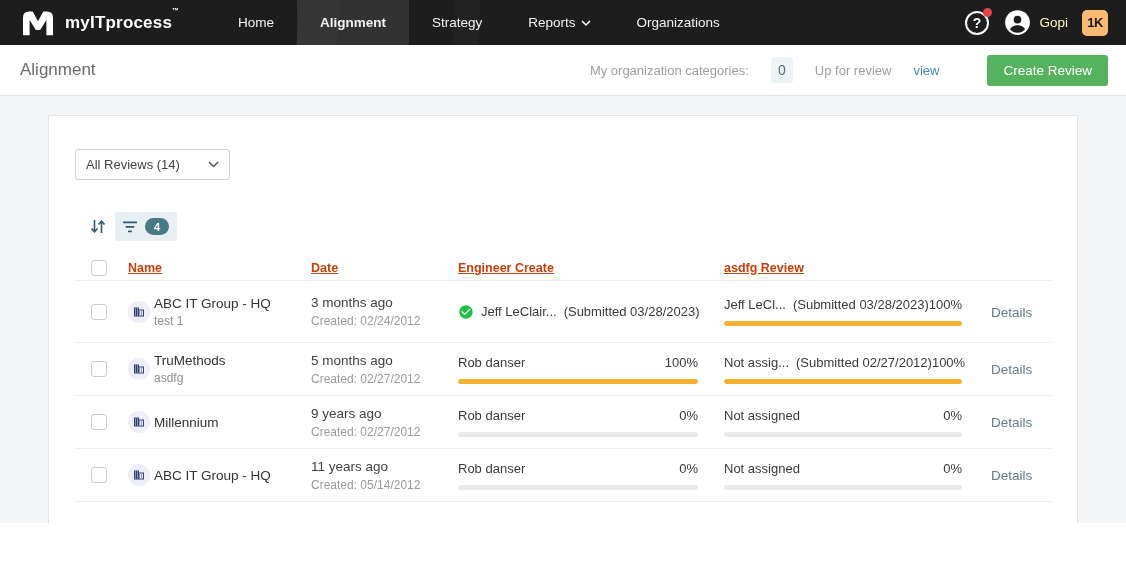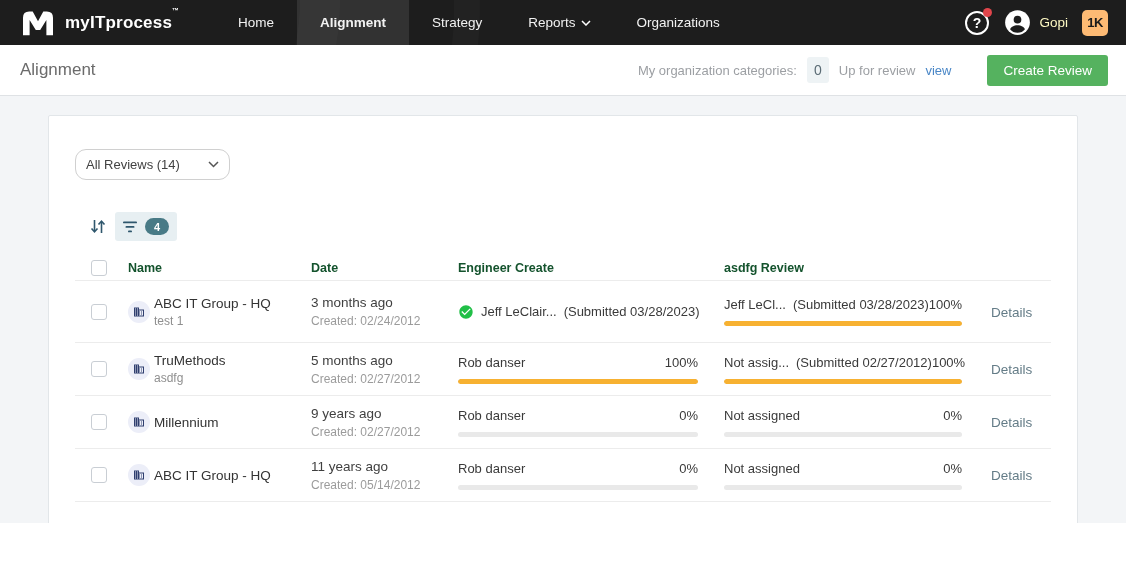--- a/index.html
+++ b/index.html
@@ -19,35 +19,35 @@
   .nav-right { margin-left:auto; display:flex; align-items:center; gap:14px; padding-right:18px; }
   .help-wrap { position:relative; width:26px; height:26px; }
   .help-dot { position:absolute; right:-2px; top:-2px; width:9px; height:9px; background:#e0454b; border-radius:50%; }
   .user-chip { display:flex; align-items:center; gap:8px; color:#fef9c3; font-size:13.5px; }
   .kaseya { width:26px; height:26px; background:#fdba74; border-radius:5px; display:flex; align-items:center; justify-content:center;
     color:#1a1a1a; font-weight:bold; font-size:13px; letter-spacing:-0.5px; }
 
   
   .pageheader { height:51px; background:#fff; border-bottom:1px solid #dfe2e5; display:flex; align-items:center; padding:0 18px 0 20px; }
   .page-title { color:#6b6b6b; font-size:17px; }
-  .ph-right { margin-left:auto; display:flex; align-items:center; gap:10px; }
+  .ph-right { margin-left:auto; display:flex; align-items:center; gap:22px; }
   .org-label { color:#9c9fa3; font-size:13px; }
   .org-count { background:#eef3f5; color:#5a6b74; font-size:14px; min-width:22px; height:26px; border-radius:3px;
     display:flex; align-items:center; justify-content:center; padding:0 5px; }
   .upfor { color:#9c9fa3; font-size:13px; }
   .view-link { color:#4a87c7; font-size:13px; text-decoration:none; cursor:pointer; }
   .create-btn { margin-left:26px; background:#55b25f; color:#fff; border:none; border-radius:3px; font-size:13.5px;
     padding:8px 16px; cursor:pointer; font-family:inherit; }
 
   
   .content { height:427px; background:#f3f5f7; overflow:hidden; }
   .card { margin:19px 0 0 48px; width:1030px; background:#fff; border:1px solid #e2e6e9; border-radius:2px;
     padding:33px 26px 0 26px; height:600px; }
 
-  .select-box { width:155px; height:31px; border:1px solid #d0d0d0; border-radius:11px; display:flex; align-items:center;
+  .select-box { width:155px; height:31px; border:1px solid #d0d0d0; border-radius:3px; display:flex; align-items:center;
     padding:0 10px; color:#424242; font-size:13px; cursor:pointer; background:#fff; }
   .select-box svg { margin-left:auto; }
 
   .search-row { margin-top:32px; display:flex; align-items:center; }
   .search-input { width:895px; height:31px; border:1px solid #d5d5d5; border-radius:4px; padding:0 11px; font-size:13.5px;
     color:#333; font-family:inherit; outline:none; }
   .search-input::placeholder { color:#9a9da0; }
   .sort-btn { margin-left:14px; cursor:pointer; display:flex; align-items:center; }
   .filter-chip { margin-left:8px; background:#e7eff2; border-radius:3px; height:29px; padding:0 8px; display:flex;
     align-items:center; gap:7px; cursor:pointer; }
@@ -55,21 +55,21 @@
     height:17px; display:flex; align-items:center; justify-content:center; }
 
   .selected-row { margin-top:10px; display:flex; align-items:center; height:24px; }
   .selected-count { color:#4a4a4a; font-size:13px; }
   .sel-divider { width:1px; height:16px; background:#d9d9d9; margin:0 14px 0 18px; }
   .delete-btn { display:flex; align-items:center; gap:6px; color:#f2a3a8; font-size:13px; cursor:default; }
 
   
   .tgrid { display:grid; grid-template-columns:37px 183px 147px 240px 26px 238px 1fr; align-items:center; padding-left:16px; }
   .thead { margin-top:14px; height:26px; border-bottom:1px solid #ececec; }
-  .th { color:#14532d; font-size:12.5px; font-weight:bold; }
+  .th { color:#c2410c; font-size:12.5px; font-weight:bold;text-decoration:underline; }
   .checkbox { width:16px; height:16px; border:1.5px solid #c9ced4; border-radius:3px; background:#fff; cursor:pointer; display:inline-block; }
 
   .trow { height:53px; border-bottom:1px solid #ececec; }
   .trow.tall { height:62px; }
   .name-cell { display:flex; align-items:center; gap:4px; }
   .bld-circle { width:22px; height:22px; border-radius:50%; background:#eceef8; display:flex; align-items:center; justify-content:center; flex:0 0 22px; }
   .nm { color:#333; font-size:13.5px; white-space:nowrap; }
   .sub { color:#8f8f8f; font-size:12px; margin-top:3px; }
   .date1 { color:#3f3f3f; font-size:13.5px; }
   .date2 { color:#9b9b9b; font-size:12px; margin-top:4px; }

